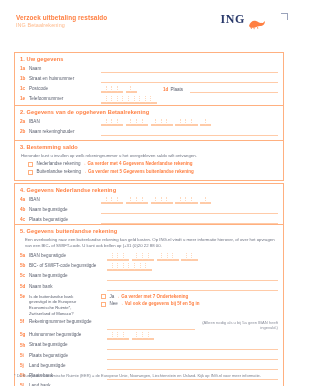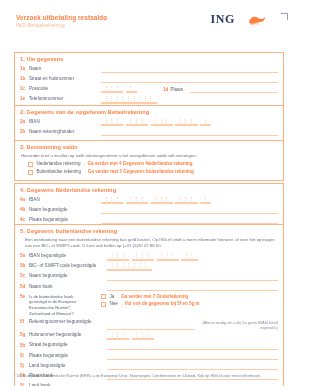--- a/index.html
+++ b/index.html
@@ -15,21 +15,21 @@
   .header { position:absolute; left:0; top:0; width:298px; height:44px; }
   .title {
     position:absolute; left:16px; top:14px;
     font-size:6.4px; font-weight:bold; letter-spacing:.1px;
     color:#FF7F41;
   }
   .subtitle {
     position:absolute; left:16px; top:22px;
     font-size:5.4px; color:#FFB98A; letter-spacing:.1px;
   }
-  .logo { position:absolute; right:32px; top:12px; display:flex; align-items:flex-start; gap:13px; }
+  .logo { position:absolute; right:32px; top:12px; display:flex; align-items:flex-end; gap:3px; }
   .logo-text { font-family:"Liberation Serif", serif; font-size:12px; font-weight:bold; color:#2A3A6B; letter-spacing:.6px; }
   .lion { width:18px; height:11px; position:relative; }
   .cropmark { position:absolute; right:10px; top:13px; width:7px; height:7px;
               border-top:0.8px solid #9aa3bb; border-right:0.8px solid #9aa3bb; }
 
   
   .section {
     position:absolute; left:14px; width:270px;
     border:0.7px solid #FFB080;
     background:#fff;

